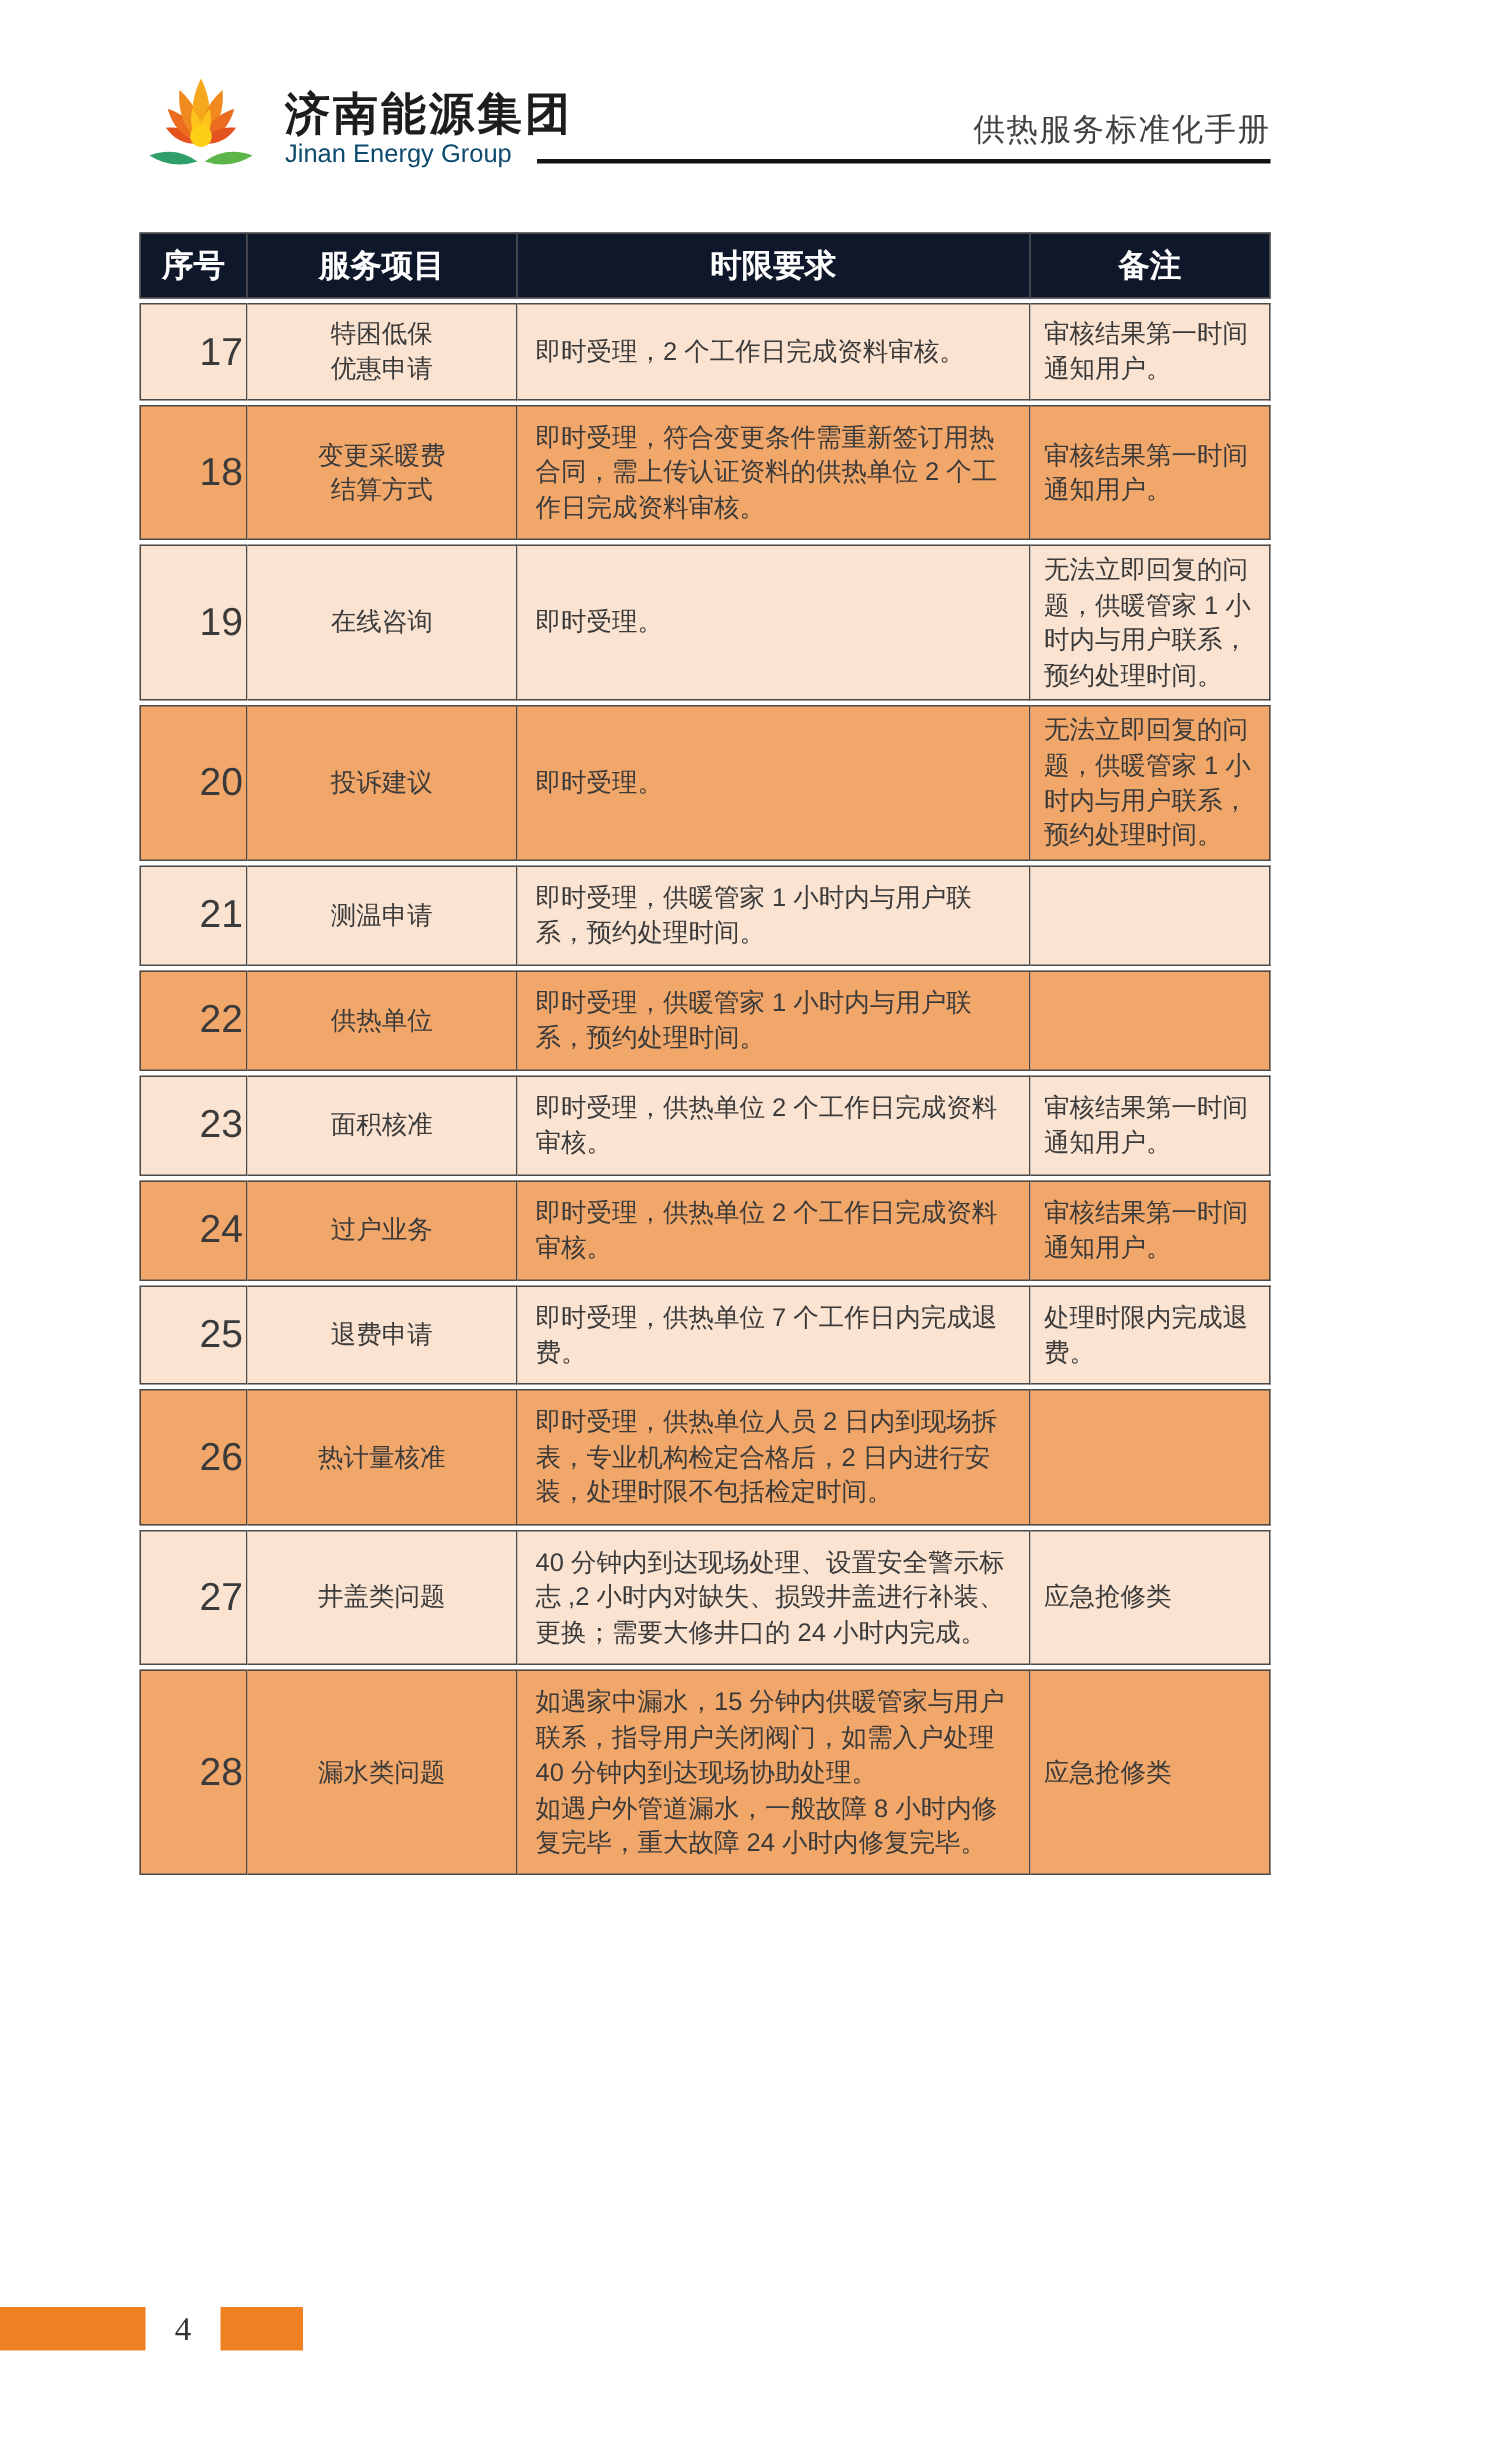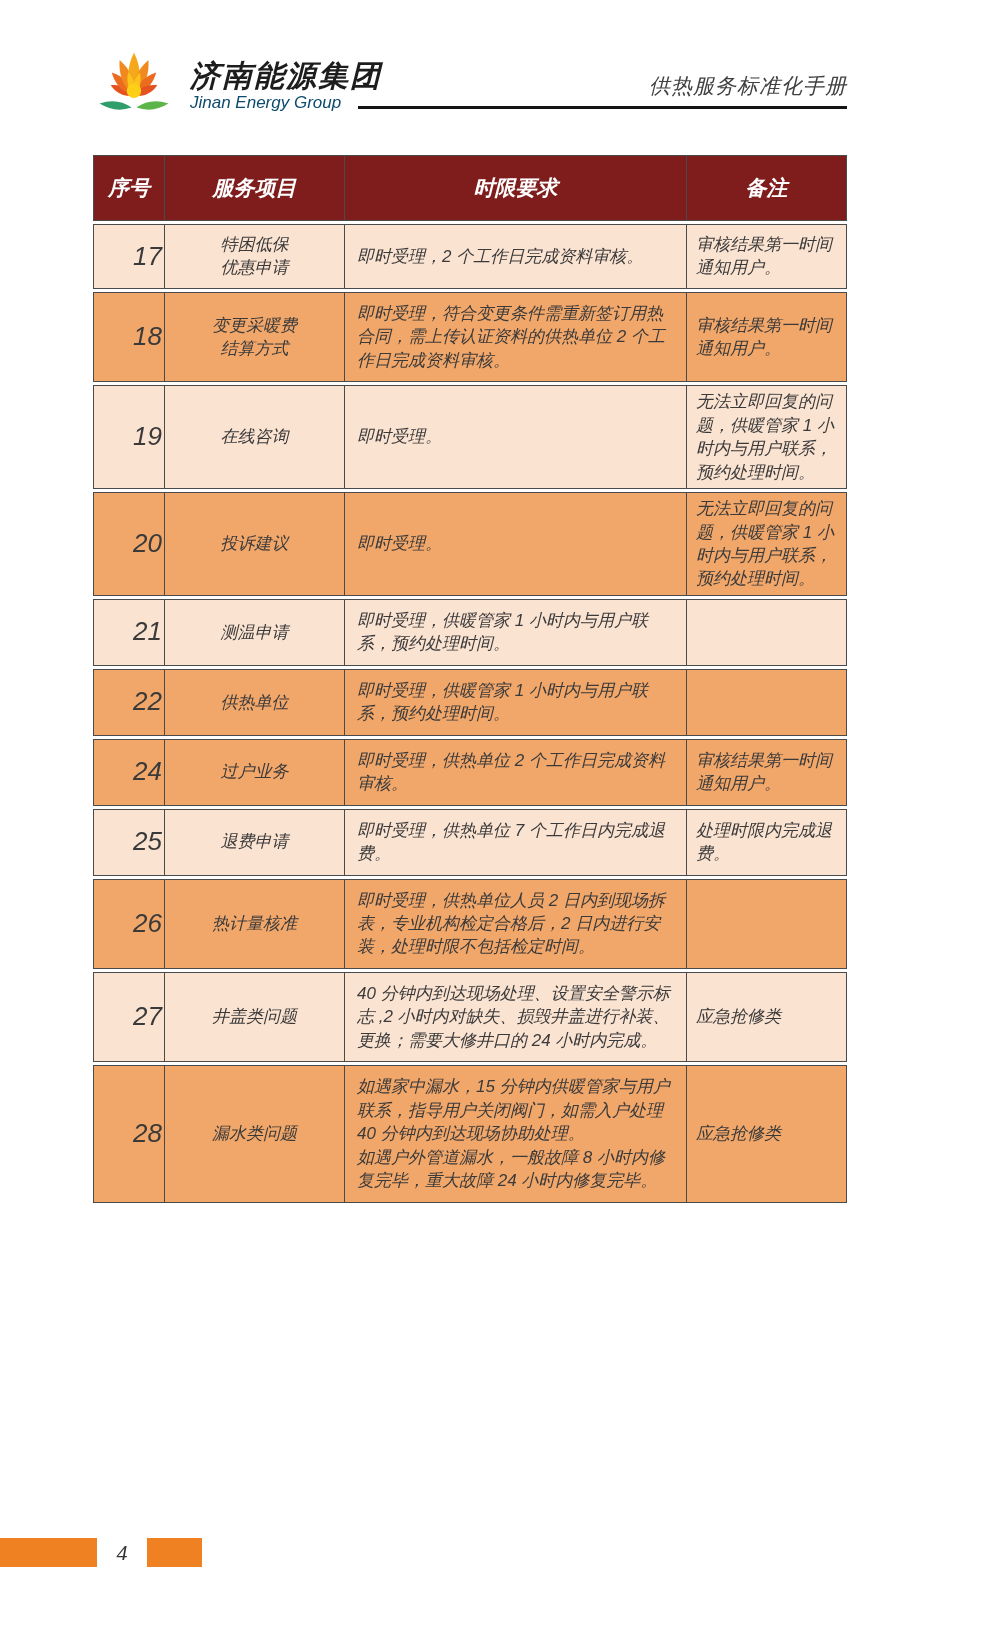--- a/index.html
+++ b/index.html
@@ -1,19 +1,19 @@
 <!DOCTYPE html>
 <html lang="zh"><head>
 <meta charset="utf-8">
 <style>
   * { margin:0; padding:0; box-sizing:border-box; }
   body { background:#ffffff; }
   .page {
     position:relative; width:1008px; height:1638px; background:#ffffff;
-    font-family:"Liberation Sans","DejaVu Sans",sans-serif; overflow:hidden;font-style:italic;
+    font-family:"Liberation Sans","DejaVu Sans",sans-serif; overflow:hidden;
   }
 
   
   .doc-header { position:absolute; left:0; top:0; width:1008px; height:130px; }
   .logo { position:absolute; left:94px; top:46px; width:80px; height:72px; }
   .brand-zh {
     position:absolute; left:190px; top:56px; font-size:30px; font-weight:bold;
     color:#1d1d1d; letter-spacing:2px;
   }
   .brand-en { position:absolute; left:190px; top:93px; font-size:17px; color:#0c4a6e; }
@@ -22,22 +22,22 @@
     letter-spacing:1px;
   }
   .header-rule { position:absolute; left:358px; top:106px; width:489px; height:3px; background:#141414; }
 
   
   table.service-table {
     position:absolute; left:93px; top:152px; width:754px;
     border-collapse:separate; border-spacing:0 3px; table-layout:fixed;
   }
   .service-table th {
-    background:#7f1d1d; color:#ffffff; font-size:21px; font-weight:bold;
-    padding:18px 4px; border:1px solid #4a4a4a; text-align:center;
+    background:#0f172a; color:#ffffff; font-size:21px; font-weight:bold;
+    padding:7px 4px; border:1px solid #4a4a4a; text-align:center;
   }
   .service-table th + th { border-left:0; }
   .service-table td {
     border:1px solid #4a4a4a; color:#3a3a3a; font-size:17px; line-height:1.38;
     vertical-align:middle; white-space:pre-line;
   }
   .service-table td + td { border-left:0; }
   tr.light td { background:#fbe3d2; }
   tr.dark  td { background:#f2a76a; }
   td.no   { text-align:right; padding:8px 2px; font-size:26px; }
@@ -153,20 +153,26 @@
           <td class="item">测温申请</td>
           <td class="req">即时受理，供暖管家 1 小时内与用户联系，预约处理时间。</td>
           <td class="note"></td>
         </tr>
         <tr class="dark">
           <td class="no">22</td>
           <td class="item">供热单位</td>
           <td class="req">即时受理，供暖管家 1 小时内与用户联系，预约处理时间。</td>
           <td class="note"></td>
         </tr>
+        <tr class="light">
+          <td class="no">23</td>
+          <td class="item">面积核准</td>
+          <td class="req">即时受理，供热单位 2 个工作日完成资料审核。</td>
+          <td class="note">审核结果第一时间通知用户。</td>
+        </tr>
         <tr class="dark">
           <td class="no">24</td>
           <td class="item">过户业务</td>
           <td class="req">即时受理，供热单位 2 个工作日完成资料审核。</td>
           <td class="note">审核结果第一时间通知用户。</td>
         </tr>
         <tr class="light">
           <td class="no">25</td>
           <td class="item">退费申请</td>
           <td class="req">即时受理，供热单位 7 个工作日内完成退费。</td>

